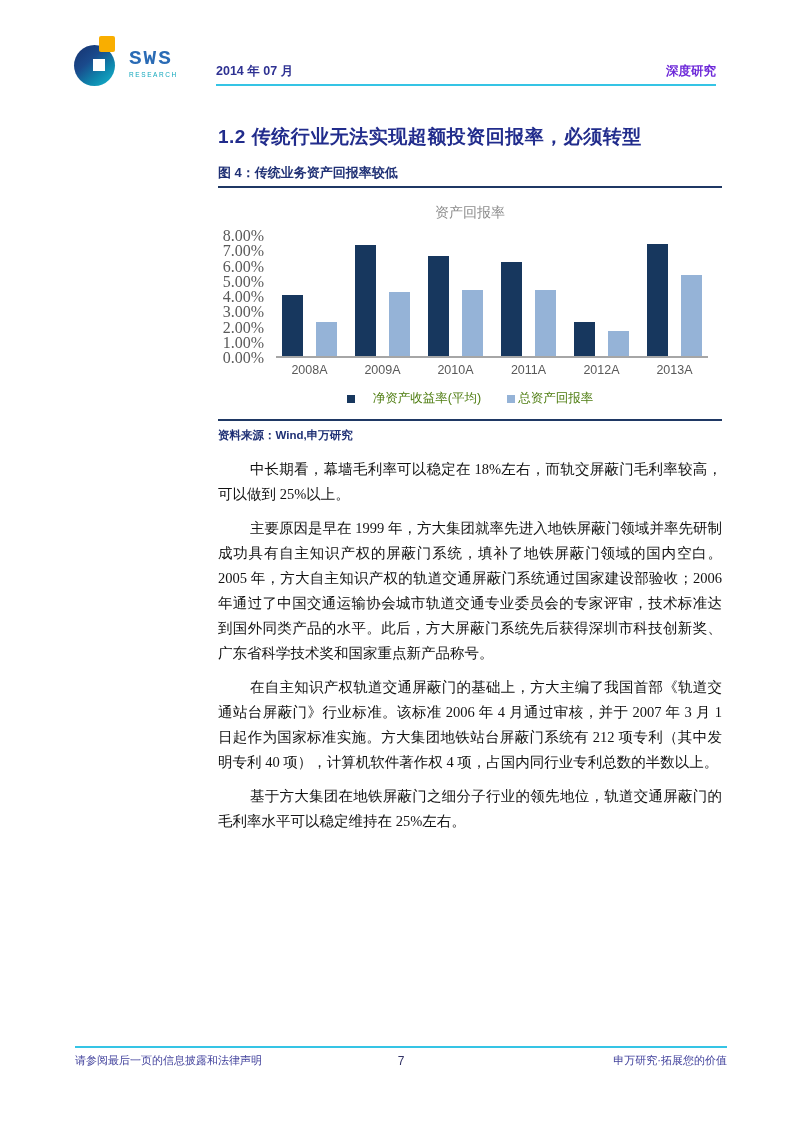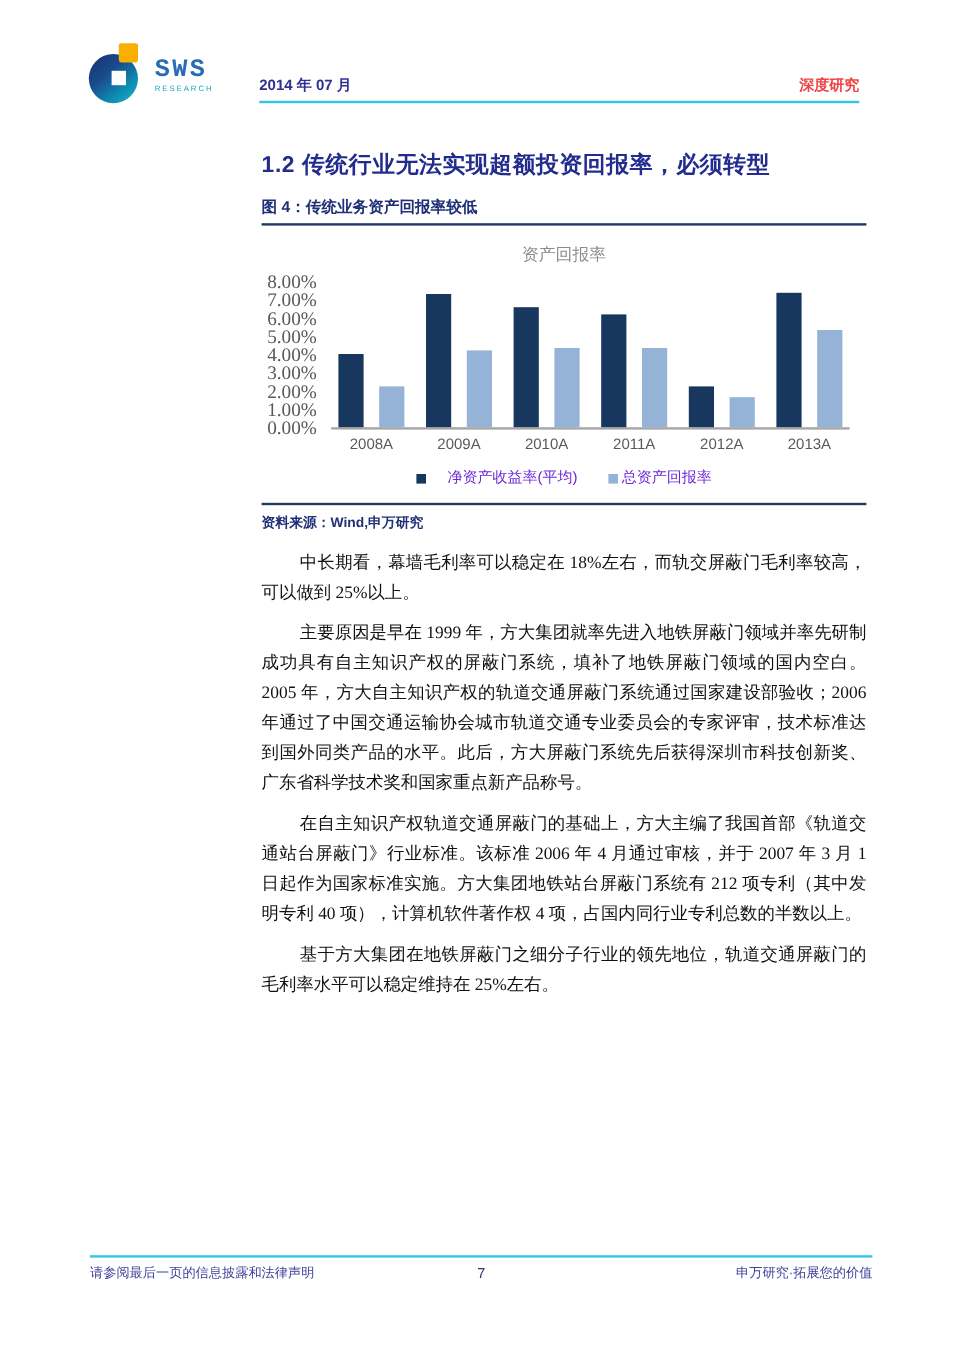--- a/index.html
+++ b/index.html
@@ -16,21 +16,21 @@
   .logo-text{padding-top:13px;}
   .logo-brand{font-family:Liberation Mono, monospace;font-weight:bold;
     font-size:21px;line-height:20px;color:#2a6bb5;letter-spacing:2px;}
   .logo-sub{font-family:"Liberation Sans","DejaVu Sans",sans-serif;font-size:6.5px;
     color:#12a7bc;letter-spacing:1.6px;margin-top:2px;}
 
   .header-row{position:absolute;left:216px;top:54px;width:500px;height:26px;
     border-bottom:2px solid #35c4e5;display:flex;justify-content:space-between;align-items:flex-end;
     padding-bottom:4px;box-sizing:content-box;font-family:"Liberation Sans","DejaVu Sans",sans-serif;}
   .header-date{font-size:12.5px;font-weight:bold;color:#2e3192;}
-  .header-type{font-size:12.5px;font-weight:bold;color:#ef4444;}
+  .header-type{font-size:12.5px;font-weight:bold;color:#6d28d9;}
 
   
   .content{position:absolute;left:218px;top:124px;width:504px;}
   .section-title{font-family:"Liberation Sans","DejaVu Sans",sans-serif;font-weight:bold;
     font-size:19px;color:#212c8c;margin:0 0 14px 0;letter-spacing:0.5px;}
   .para{font-size:14.5px;line-height:25px;text-align:justify;text-indent:2.2em;margin:0 0 9px 0;}
 
   
   .figure{margin-top:12px;margin-bottom:10px;}
   .figure-caption{font-family:"Liberation Sans","DejaVu Sans",sans-serif;font-weight:bold;
@@ -43,21 +43,21 @@
   .ytick{position:absolute;right:4px;transform:translateY(-50%);
     font-family:Liberation Serif, serif;font-size:16px;color:#595959;white-space:nowrap;}
   .plot-area{position:absolute;left:0;right:0;top:0;bottom:0;border-bottom:2px solid #a6a6a6;
     display:flex;justify-content:space-between;padding:0 6px;}
   .group{display:flex;align-items:flex-end;justify-content:center;gap:13px;height:100%;width:55px;}
   .bar{width:21px;}
   .x-axis{display:flex;justify-content:space-between;padding:0 6px;margin:5px 14px 0 58px;}
   .xlabel{width:55px;text-align:center;font-family:"Liberation Sans","DejaVu Sans",sans-serif;
     font-size:12.5px;color:#595959;}
   .chart-legend{display:flex;justify-content:center;gap:26px;margin:13px 0 12px 0;
-    font-family:"Liberation Sans","DejaVu Sans",sans-serif;font-size:12.5px;color:#6d28d9;}
+    font-family:"Liberation Sans","DejaVu Sans",sans-serif;font-size:12.5px;color:#4d7c0f;}
   .legend-item{display:flex;align-items:center;}
   .swatch{width:8px;height:8px;display:inline-block;}
   .legend-item:first-child .swatch{margin-right:18px;}
   .legend-item:last-child .swatch{margin-right:3px;}
   .figure-source{font-family:"Liberation Sans","DejaVu Sans",sans-serif;font-weight:bold;
     font-size:11.5px;color:#1f3075;padding-top:7px;margin-bottom:14px;}
 
   
   .footer{position:absolute;left:75px;top:1046px;width:652px;border-top:2px solid #35c4e5;
     padding-top:5px;display:flex;align-items:center;

